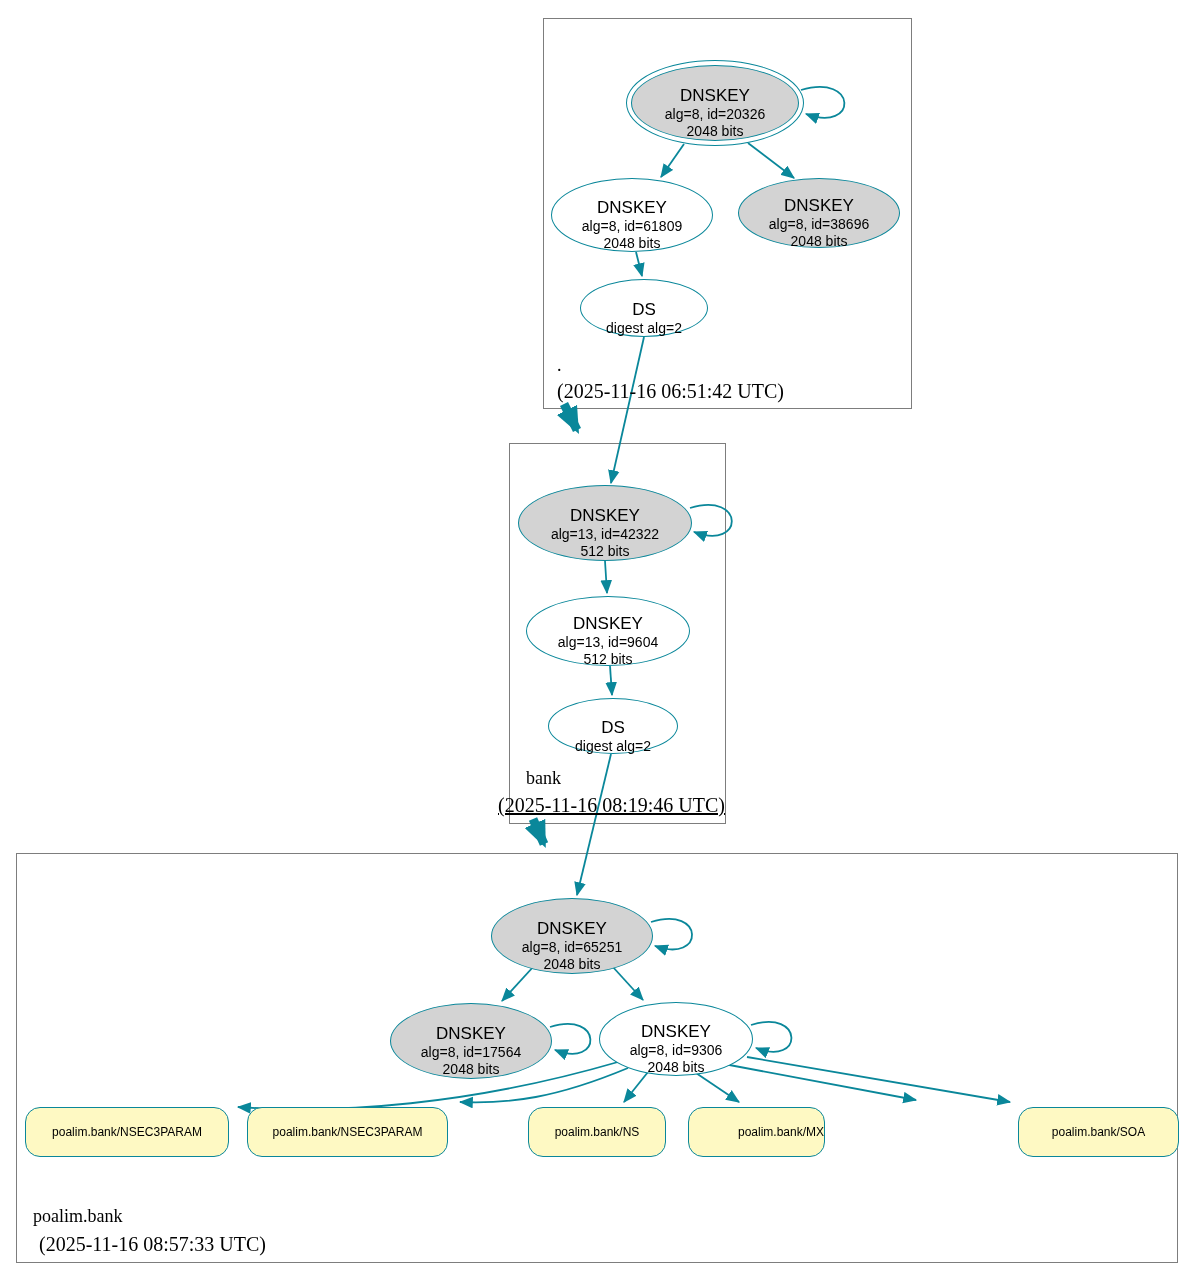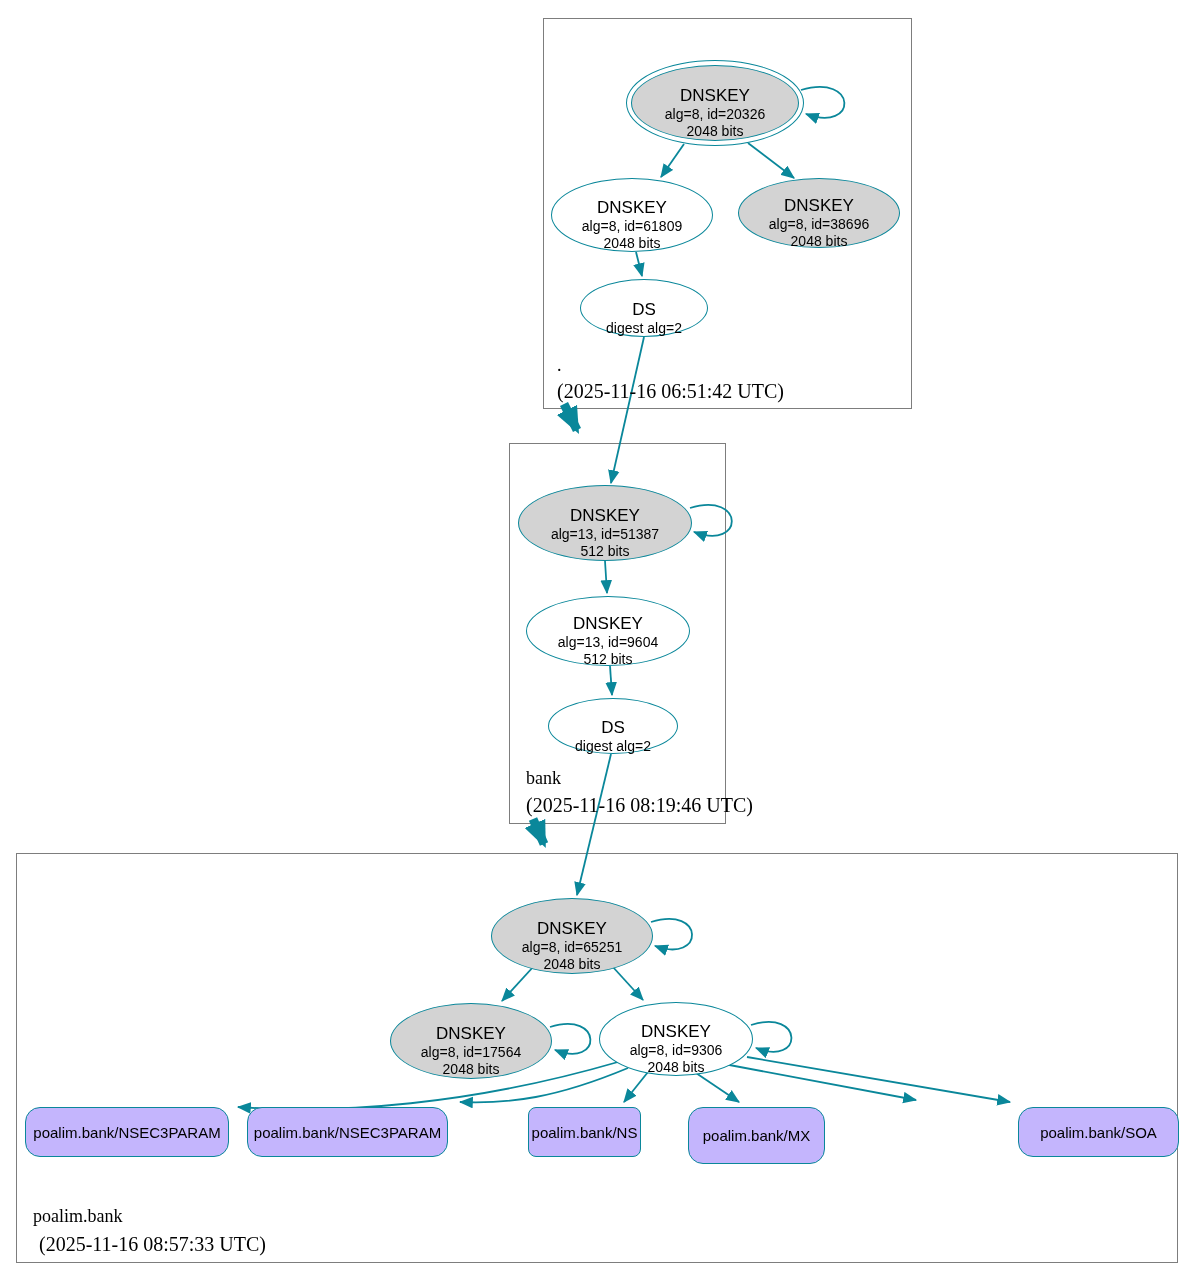--- a/index.html
+++ b/index.html
@@ -9,22 +9,22 @@
   #edges{position:absolute;left:0;top:0;width:1192px;height:1278px;z-index:1;}
   .node{position:absolute;z-index:2;display:flex;flex-direction:column;align-items:center;
         justify-content:center;text-align:center;box-sizing:border-box;}
   .ellipse{border:1.7px solid #0a879a;border-radius:50%;background:#ffffff;}
   .gray{background:#d3d3d3;}
   .ring{position:absolute;left:4px;top:4px;right:4px;bottom:4px;border:1.7px solid #0a879a;
         border-radius:50%;background:#d3d3d3;z-index:0;}
   .ntxt{position:relative;z-index:1;display:flex;flex-direction:column;align-items:center;margin-top:20px;}
   .ntitle{font-family:"Liberation Sans",sans-serif;font-size:17px;color:#000;line-height:20px;}
   .ndetail{font-family:Liberation Sans, sans-serif;font-size:14px;color:#000;line-height:17px;}
-  .rrset{position:absolute;z-index:2;border:1.7px solid #0a879a;border-radius:15px;background:#c4b5fd;
-         display:flex;align-items:center;justify-content:center;font-size:15px;color:#000;
+  .rrset{position:absolute;z-index:2;border:1.7px solid #0a879a;border-radius:15px;background:#fef9c3;
+         display:flex;align-items:center;justify-content:center;font-size:12px;color:#000;
          box-sizing:border-box;}
   .zlabel{position:absolute;z-index:2;font-family:"Liberation Serif",serif;font-size:18px;color:#000;}
   .zts{position:absolute;z-index:2;font-family:"Liberation Serif",serif;font-size:20px;color:#000;}
 </style>
 </head>
 <body>
 
 <div id="stage">
 
   <div class="zone-box" style="left:543px;top:18px;width:367px;height:389px;"></div>
@@ -96,39 +96,39 @@
       <div class="ntitle">DS</div>
       <div class="ndetail">digest alg=2</div>
     </div>
   </div>
   <div class="zlabel" style="left:557px;top:355px;">.</div>
   <div class="zts" style="left:557px;top:380px;">(2025-11-16 06:51:42 UTC)</div>
 
   <div class="node ellipse gray" style="left:518px;top:485px;width:174px;height:76px;">
     <div class="ntxt">
       <div class="ntitle">DNSKEY</div>
-      <div class="ndetail">alg=13, id=51387</div>
+      <div class="ndetail">alg=13, id=42322</div>
       <div class="ndetail">512 bits</div>
     </div>
   </div>
   <div class="node ellipse" style="left:526px;top:596px;width:164px;height:70px;">
     <div class="ntxt">
       <div class="ntitle">DNSKEY</div>
       <div class="ndetail">alg=13, id=9604</div>
       <div class="ndetail">512 bits</div>
     </div>
   </div>
   <div class="node ellipse" style="left:548px;top:698px;width:130px;height:56px;">
     <div class="ntxt">
       <div class="ntitle">DS</div>
       <div class="ndetail">digest alg=2</div>
     </div>
   </div>
   <div class="zlabel" style="left:526px;top:768px;">bank</div>
-  <div class="zts" style="left:526px;top:794px;">(2025-11-16 08:19:46 UTC)</div>
+  <div class="zts" style="left:498px;top:794px;text-decoration:underline;">(2025-11-16 08:19:46 UTC)</div>
 
   <div class="node ellipse gray" style="left:491px;top:898px;width:162px;height:76px;">
     <div class="ntxt">
       <div class="ntitle">DNSKEY</div>
       <div class="ndetail">alg=8, id=65251</div>
       <div class="ndetail">2048 bits</div>
     </div>
   </div>
   <div class="node ellipse gray" style="left:390px;top:1003px;width:162px;height:76px;">
     <div class="ntxt">
@@ -144,24 +144,24 @@
       <div class="ndetail">2048 bits</div>
     </div>
   </div>
 
   <div class="rrset" style="left:25px;top:1107px;width:204px;height:50px;">
     <span>poalim.bank/NSEC3PARAM</span>
   </div>
   <div class="rrset" style="left:247px;top:1107px;width:201px;height:50px;">
     <span>poalim.bank/NSEC3PARAM</span>
   </div>
-  <div class="rrset" style="left:528px;top:1107px;width:113px;height:50px;border-radius:8px;">
+  <div class="rrset" style="left:528px;top:1107px;width:138px;height:50px;">
     <span>poalim.bank/NS</span>
   </div>
-  <div class="rrset" style="left:688px;top:1107px;width:137px;height:57px;">
+  <div class="rrset" style="left:688px;top:1107px;width:137px;height:50px;justify-content:flex-end;">
     <span>poalim.bank/MX</span>
   </div>
   <div class="rrset" style="left:1018px;top:1107px;width:161px;height:50px;">
     <span>poalim.bank/SOA</span>
   </div>
 
   <div class="zlabel" style="left:33px;top:1206px;">poalim.bank</div>
   <div class="zts" style="left:39px;top:1233px;">(2025-11-16 08:57:33 UTC)</div>
 
 </div>

